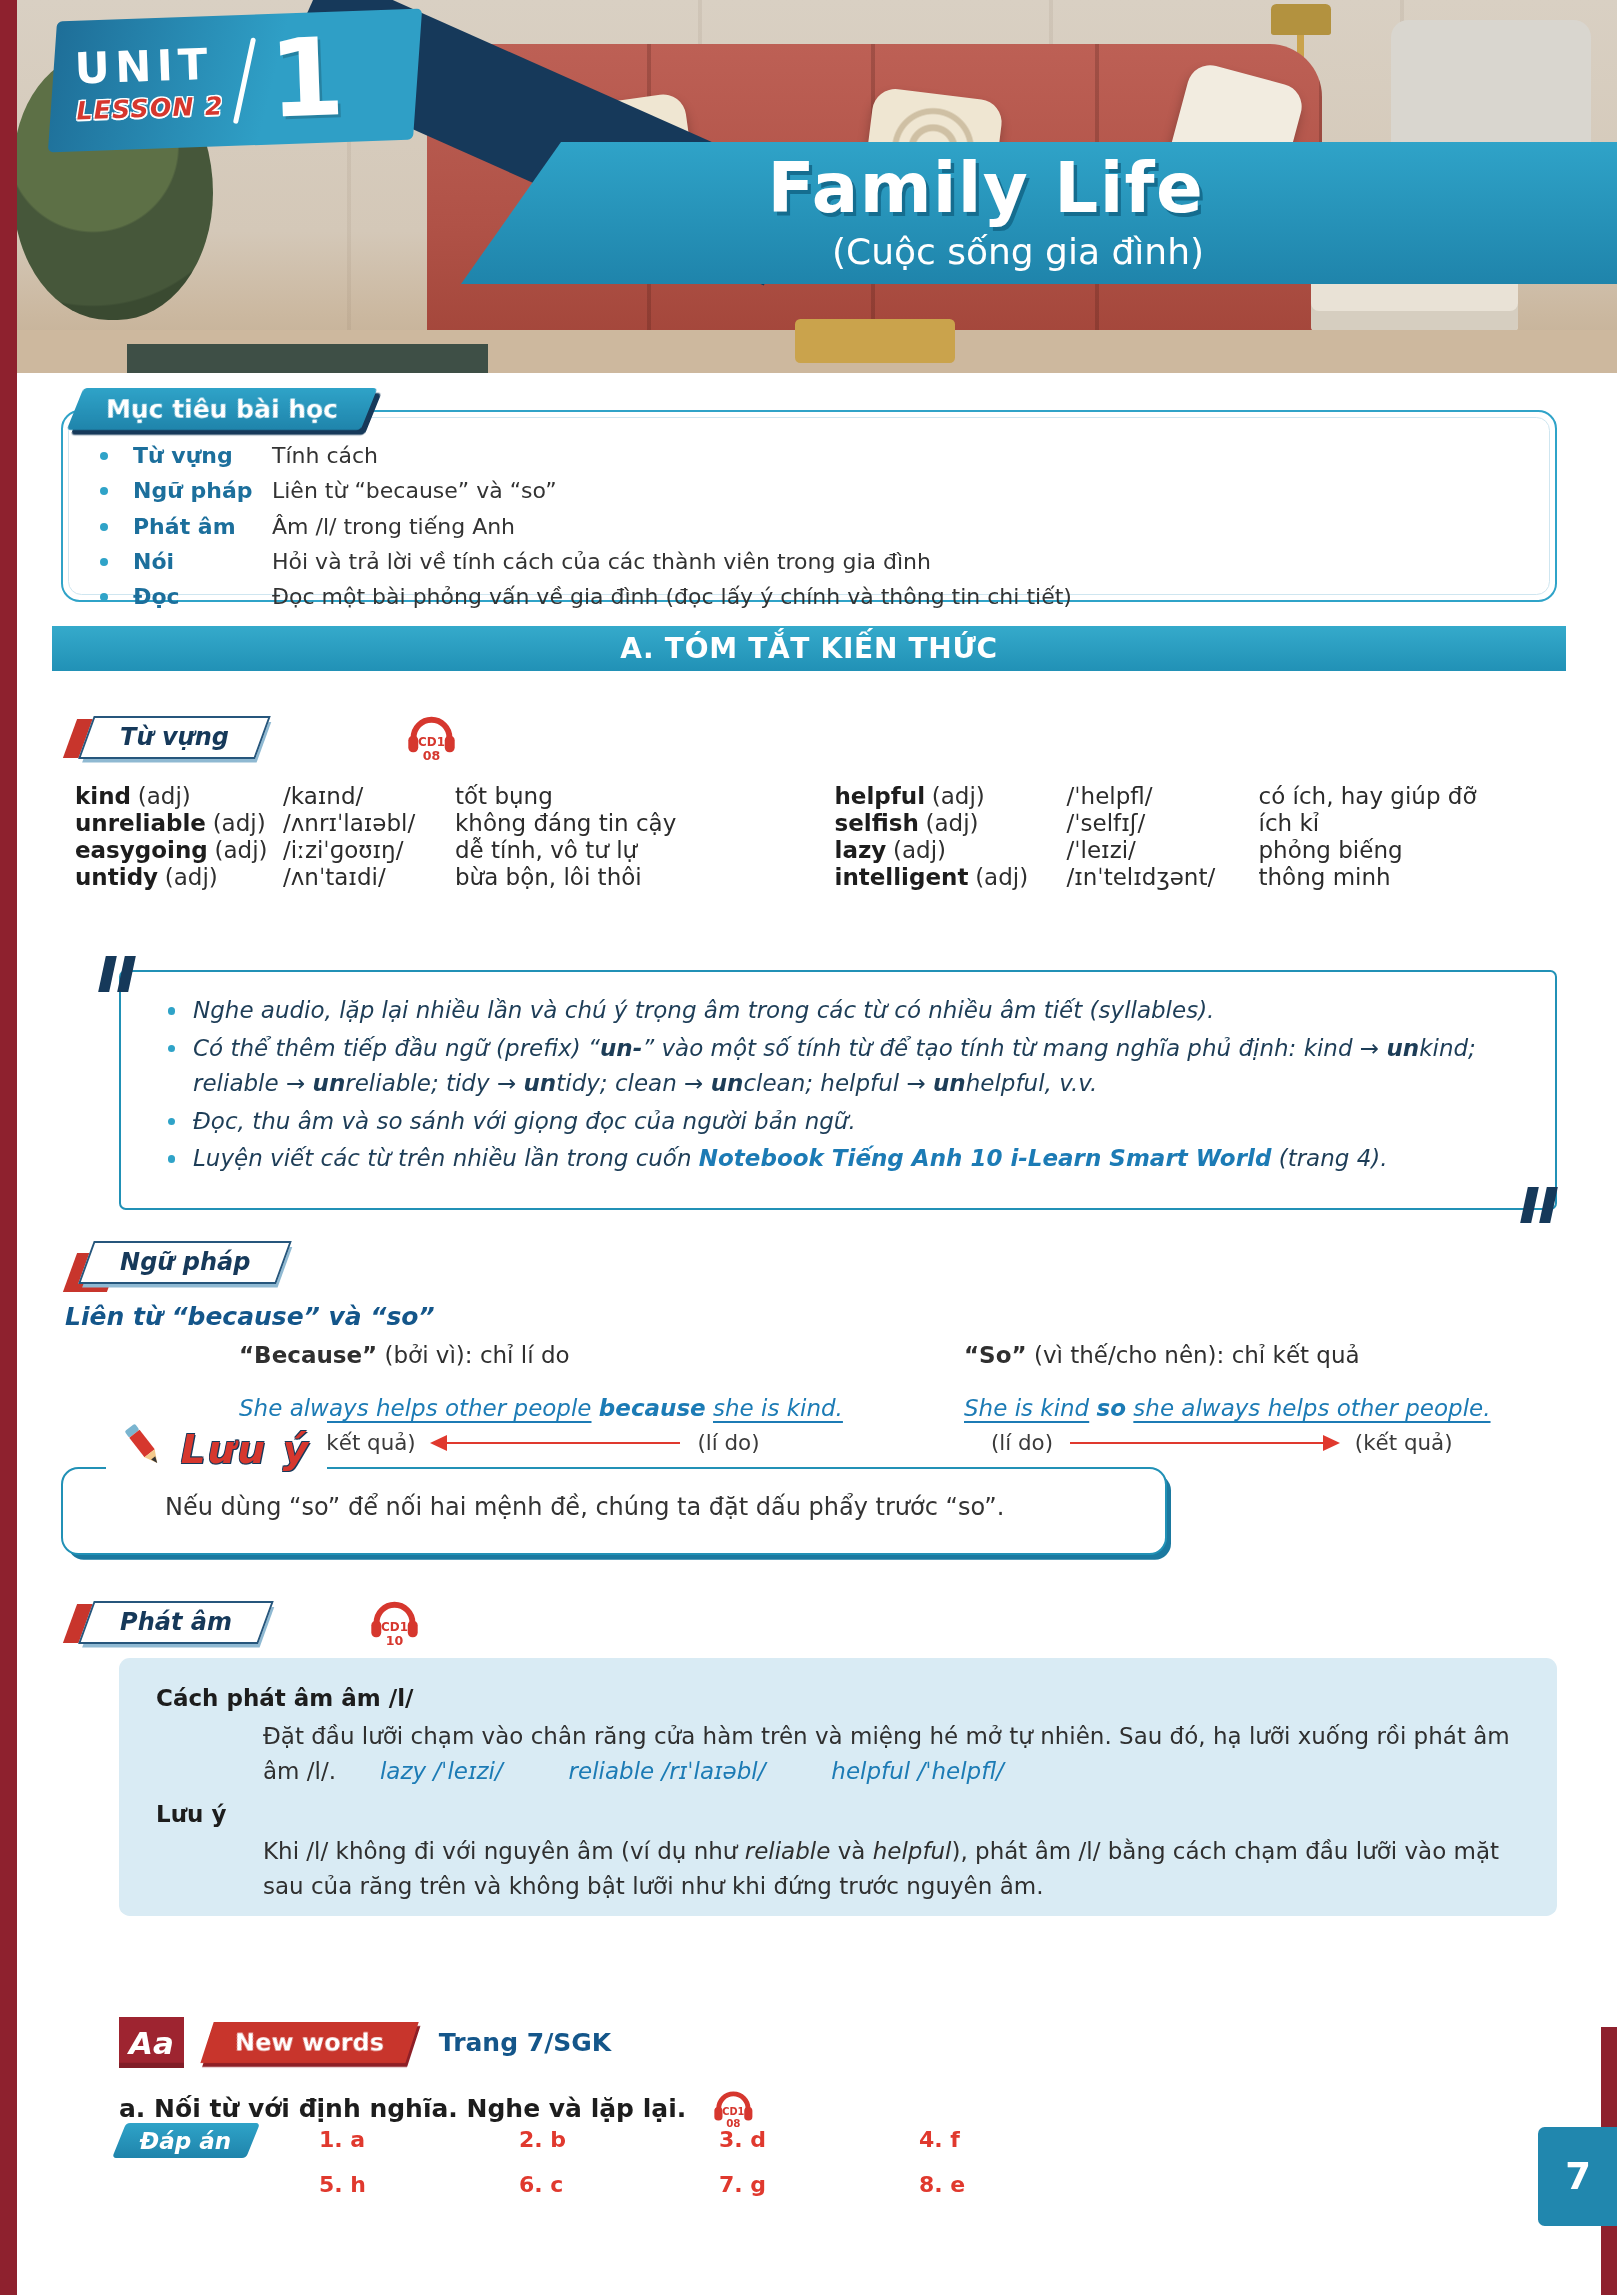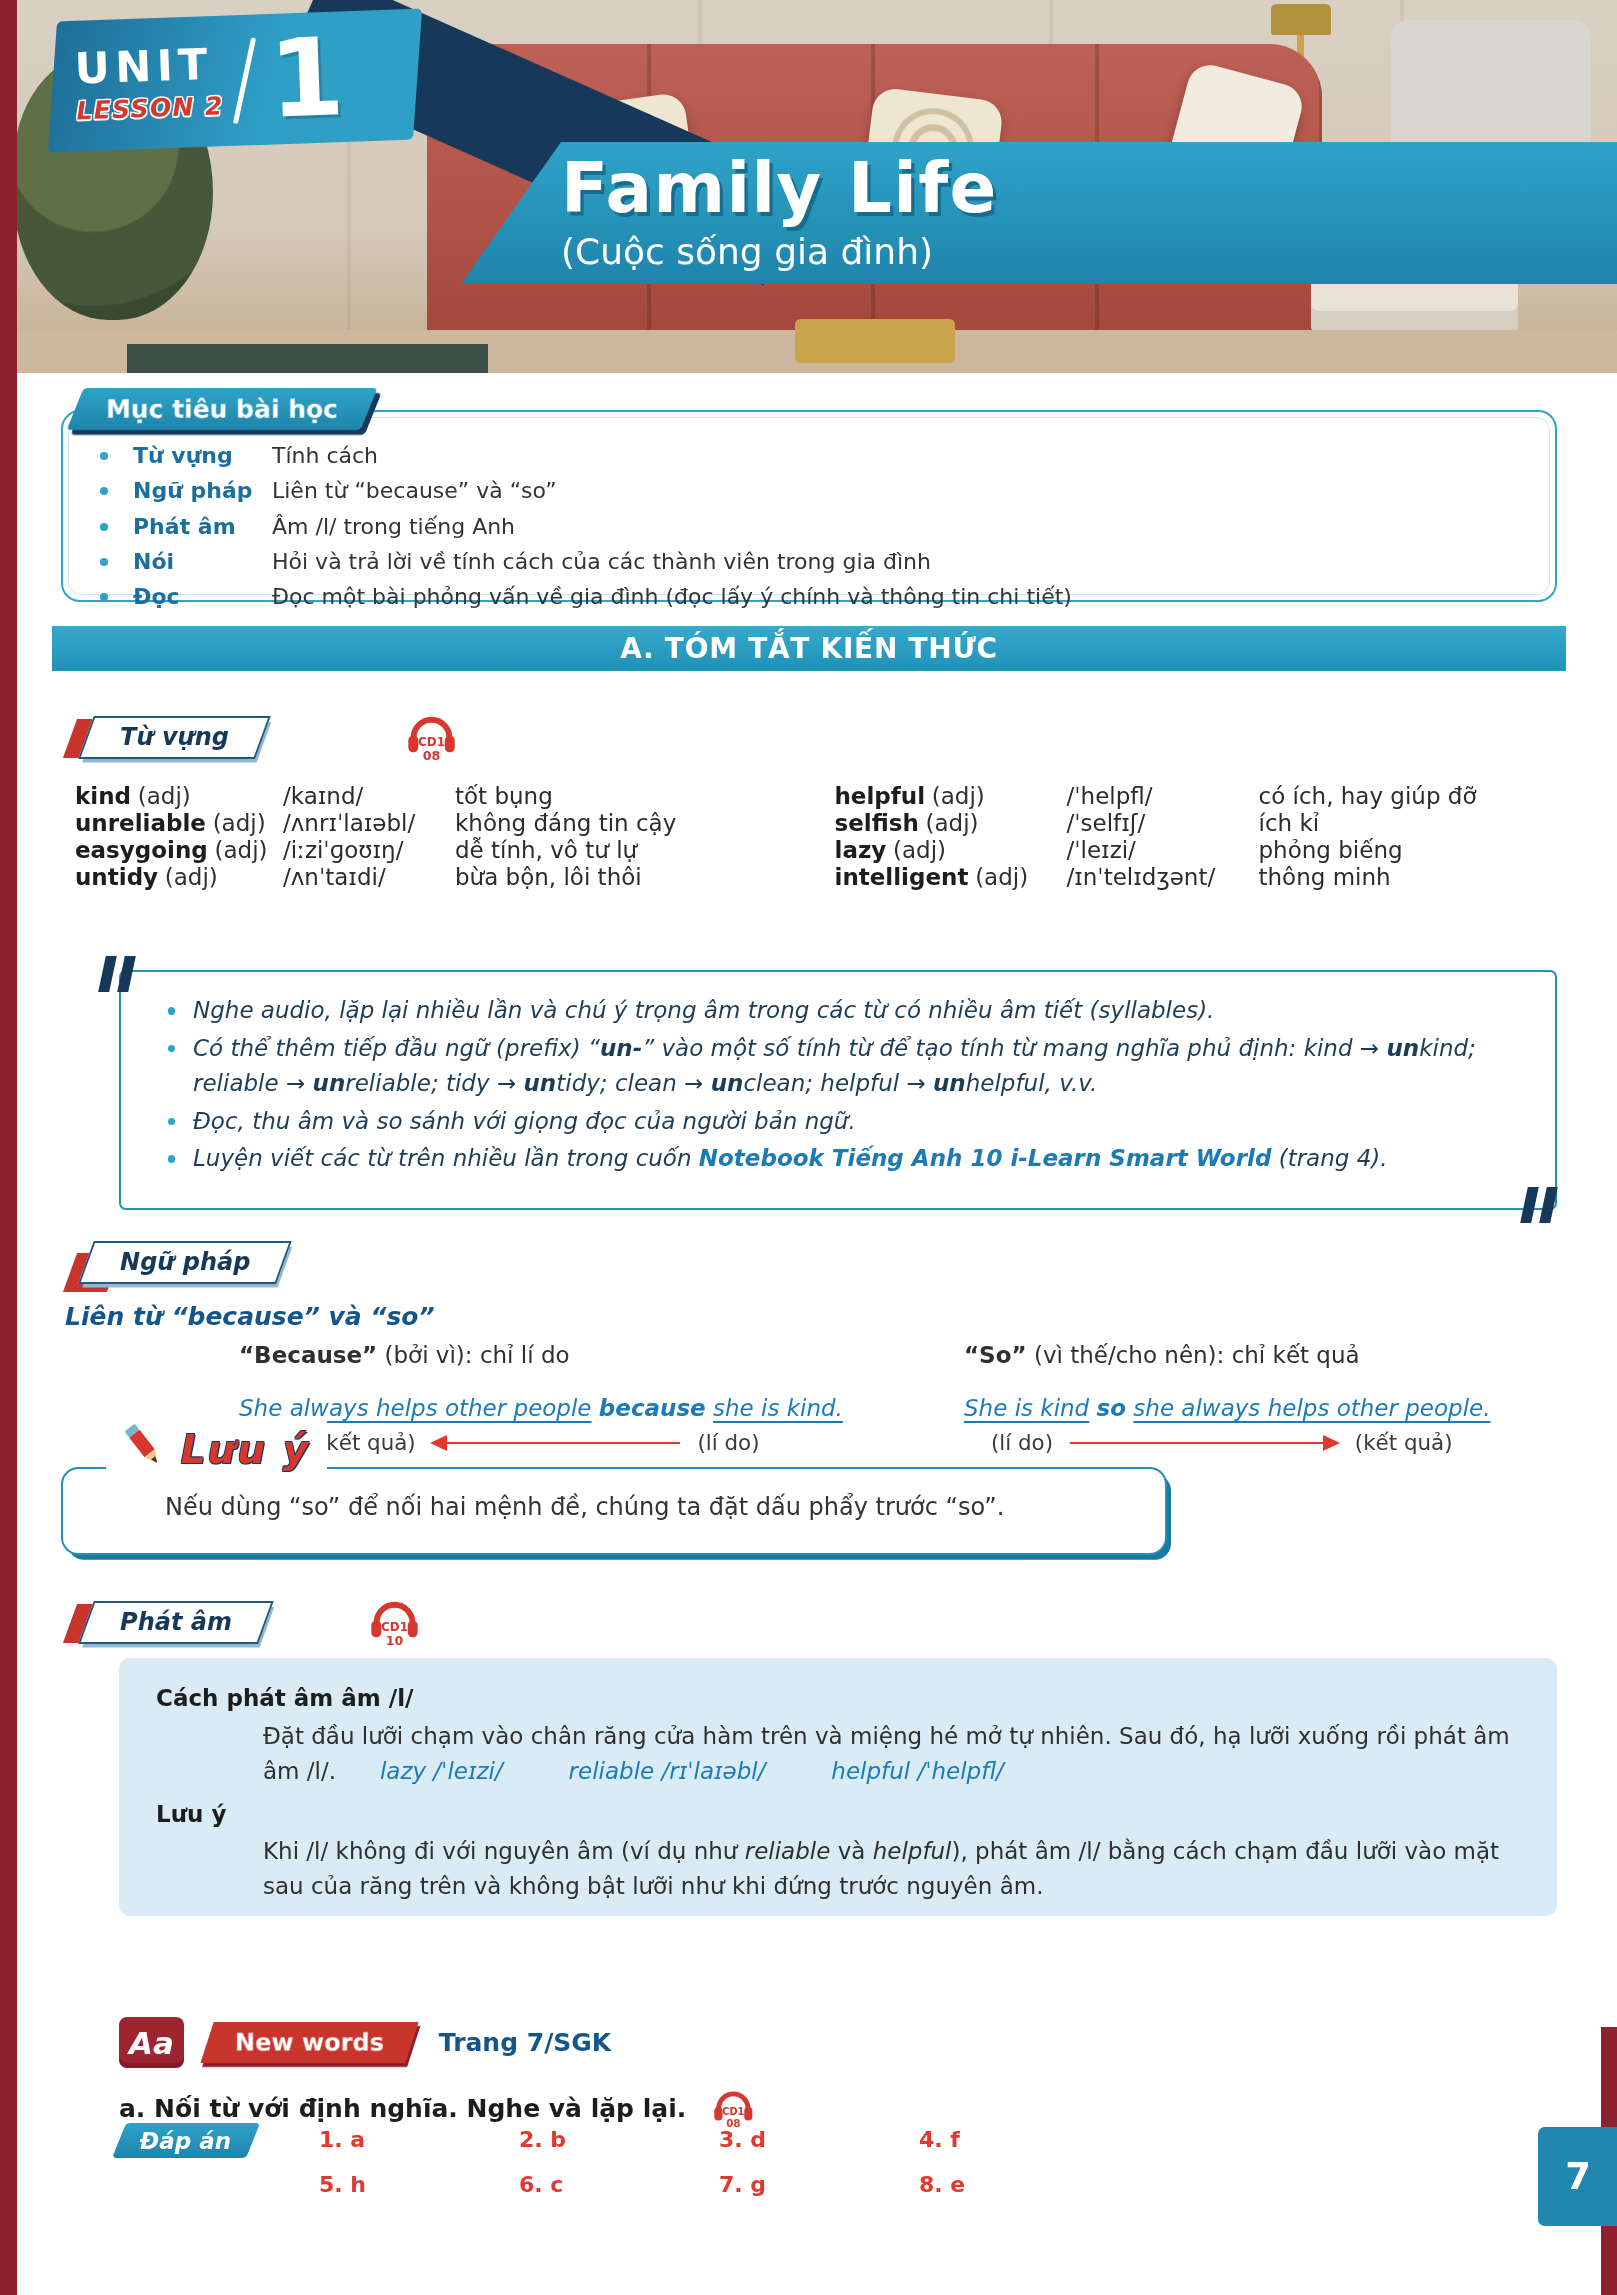--- a/index.html
+++ b/index.html
@@ -47,21 +47,21 @@
   .ub-c{transform:skewX(6deg);display:flex;align-items:center;gap:18.7px;width:100%}
   .ub-unit{font-size:43px;font-weight:800;color:#fff;letter-spacing:5.3px;line-height:1}
   .ub-lesson{font-size:25px;font-weight:800;font-style:italic;color:#d6372e;letter-spacing:1.3px;margin-top:5.3px;
         text-shadow:-1.3px -1.3px 0 #fff,1.3px -1.3px 0 #fff,-1.3px 1.3px 0 #fff,1.3px 1.3px 0 #fff,0 2px 0 #fff}
   .ub-div{width:4.7px;height:88px;background:#fff;transform:rotate(14deg);border-radius:2.7px}
   .ub-num{font-size:108px;font-weight:800;color:#fff;line-height:1;margin-left:4px;text-shadow:2.7px 3.3px 0 rgba(0,0,0,.18)}
 
   .title-banner{position:absolute;left:461px;right:0;top:142px;height:142px;z-index:2;
         background:linear-gradient(180deg,#2fa3c8 0%,#1f84ab 100%);
         clip-path:polygon(100px 0,100% 0,100% 100%,0 100%);
-        display:flex;flex-direction:column;justify-content:center;align-items:flex-start;
+        display:flex;flex-direction:column;justify-content:center;align-items:flex-end;
         padding-left:100px;padding-right:414px}
   .tb-title{font-size:69px;font-weight:800;color:#fff;letter-spacing:1.3px;line-height:1;text-shadow:3.3px 4px 0 #156d8f}
   .tb-sub{font-size:36px;color:#fff;margin-top:8px;font-weight:500}
 
   
   .flag{display:inline-block;background:linear-gradient(180deg,#2fa3c8,#1f84ab);transform:skewX(-22deg);
         padding:6.7px 31px;border-radius:4px}
   .flag>span{display:inline-block;transform:skewX(22deg);color:#fff;font-weight:700;font-size:25px}
   .flag.small{padding:4.7px 21.4px}
   .flag.small>span{font-size:23px;font-style:italic}
@@ -145,21 +145,21 @@
         padding:23px 37px;font-size:23px;color:#2f2f2f;line-height:1.52}
   .pron .ph{font-weight:700;margin-bottom:2.7px;color:#1d1d1d}
   .pron .pp{margin-left:107px;margin-bottom:8px}
   .run-ex{color:#1c7bb5;font-style:italic}
   .run-em{font-style:italic}
   .run-b{font-weight:700}
   .run-link{color:#1c7bb5;font-weight:700}
 
   
   .nwrow{position:absolute;left:119px;top:2017px;display:flex;align-items:center;gap:23px;z-index:2}
-  .aa{width:65px;height:51px;background:#9e2430;border-radius:8px;color:#fff;font-weight:800;font-size:31px;
+  .aa{width:65px;height:51px;background:#9e2430;border-radius:0;color:#fff;font-weight:800;font-size:31px;
         font-style:italic;display:flex;align-items:center;justify-content:center;box-shadow:inset 0 -5.3px 0 rgba(0,0,0,.18)}
   .ribbon{background:#c8352c;transform:skewX(-18deg);padding:6.7px 28px;filter:drop-shadow(3.3px 4px 0 #8e1f26)}
   .ribbon>span{display:inline-block;transform:skewX(18deg);color:#fff;font-weight:700;font-size:24px}
   .pageref{font-weight:700;color:#14568a;font-size:25px;margin-left:4px}
 
   .taskrow{position:absolute;left:119px;top:2078px;display:flex;align-items:center;gap:24px;font-weight:700;font-size:25px;color:#1d1d1d;z-index:2}
   .cd.smallcd{transform:scale(.82);transform-origin:left center}
 
   .ansflag{position:absolute;left:119px;top:2123px;z-index:2}
   .answers{position:absolute;left:319px;top:2127px;display:grid;grid-template-columns:repeat(4,200px);row-gap:20px;

